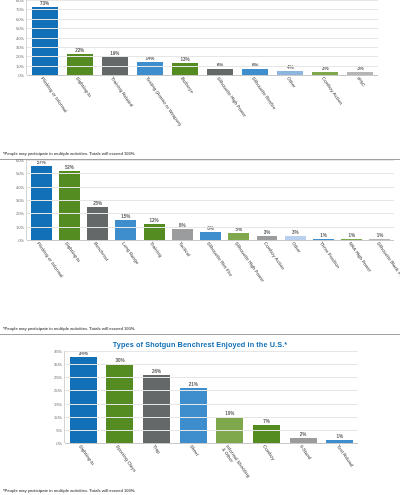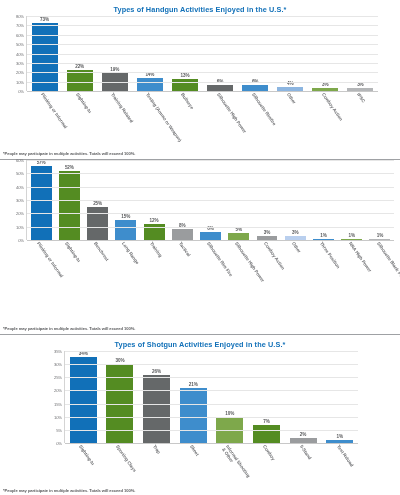--- a/index.html
+++ b/index.html
@@ -100,21 +100,20 @@
   }
   .rule{
     border:0;border-top:0.7px solid #9fa1a4;
     margin:2px 0 0 0;
   }
 </style>
 </head>
 <body>
 
 <div class="panel" style="height:160px;">
-  <div class="chart-title">Types of Handgun Activities Enjoyed in the U.S.*</div>
   <div class="plot-wrap" style="height:75px;">
     <div class="y-axis" id="y-handgun">
         <div class="ytick" style="top: 100%;">0%</div>
         <div class="ytick" style="top: 87.5%;">10%</div>
         <div class="ytick" style="top: 75%;">20%</div>
         <div class="ytick" style="top: 62.5%;">30%</div>
         <div class="ytick" style="top: 50%;">40%</div>
         <div class="ytick" style="top: 37.5%;">50%</div>
         <div class="ytick" style="top: 25%;">60%</div>
         <div class="ytick" style="top: 12.5%;">70%</div>
@@ -330,21 +329,21 @@
         <div class="x-slot">
           <div class="x-label">Silhouette Black Powder</div>
         </div>
       </div>
   </div>
   <div class="footnote" style="position:absolute;bottom:4px;left:0;">*People may participate in multiple activities. Totals will exceed 100%.</div>
   <hr class="rule" style="position:absolute;bottom:0;left:0;right:0;">
 </div>
 
 <div class="panel" style="height:160px;">
-  <div class="chart-title">Types of Shotgun Activities Enjoyed in the U.S.*</div>
+  <div class="chart-title">Types of Shotgun Benchrest Enjoyed in the U.S.*</div>
   <div class="plot-wrap" style="height:92px;">
     <div class="y-axis" id="y-shotgun" style="margin-left:38px;">
         <div class="ytick" style="top: 100%;">0%</div>
         <div class="ytick" style="top: 85.7143%;">5%</div>
         <div class="ytick" style="top: 71.4286%;">10%</div>
         <div class="ytick" style="top: 57.1429%;">15%</div>
         <div class="ytick" style="top: 42.8571%;">20%</div>
         <div class="ytick" style="top: 28.5714%;">25%</div>
         <div class="ytick" style="top: 14.2857%;">30%</div>
         <div class="ytick" style="top: 0%;">35%</div>

